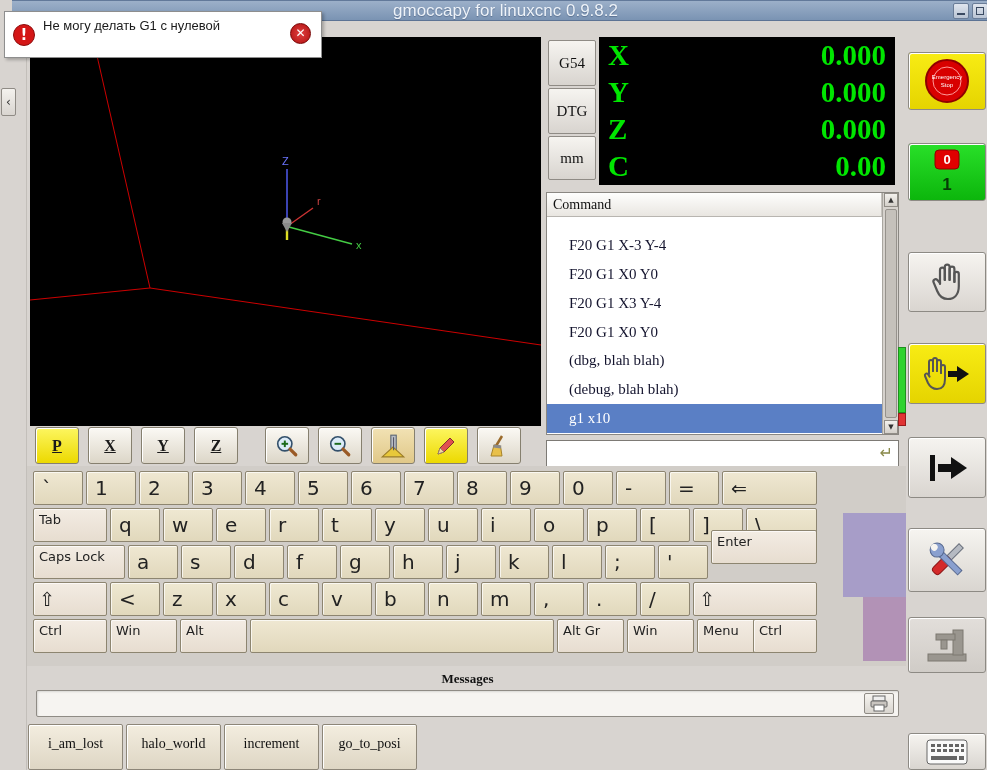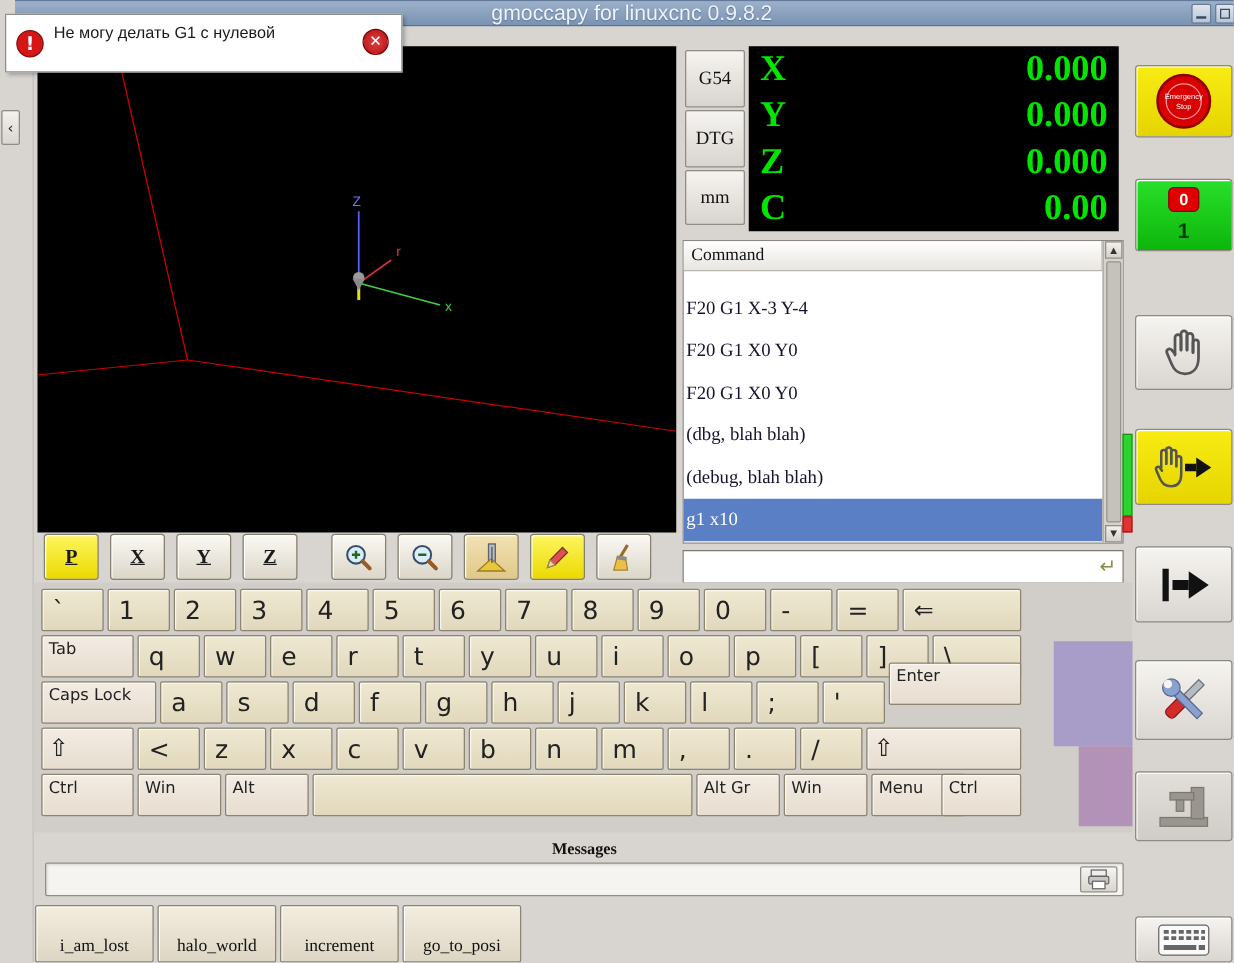--- a/index.html
+++ b/index.html
@@ -55,21 +55,21 @@
     display:flex; flex-direction:column; }
   .dro-row { flex:1; display:flex; align-items:center; justify-content:space-between; padding:0 9px;
     font:bold 29px "Liberation Serif",serif; color:#00e600; }
 
   
   #cmd-panel { position:absolute; left:546px; top:192px; width:353px; height:243px; background:#fff; border:1px solid #8a8782; }
   #cmd-header { position:absolute; left:0; top:0; right:16px; height:24px;
     background:linear-gradient(#fefefd,#e9e6e1); border-bottom:1px solid #b8b5b0; border-right:1px solid #c6c3be;
     font:14px/23px "Liberation Serif",serif; color:#111; padding-left:6px; }
   #cmd-list { position:absolute; left:0; top:38px; right:16px; bottom:1px; display:flex; flex-direction:column; }
-  .cmd-item { flex:1; font:15px "Liberation Serif",serif; color:#14142e; padding-left:2px; display:flex; align-items:center; }
+  .cmd-item { flex:1; font:15px "Liberation Serif",serif; color:#14142e; padding-left:22px; display:flex; align-items:center; }
   .cmd-item.selected { background:#5a7fc5; color:#ffffff; }
   #cmd-scrollbar { position:absolute; right:0; top:0; bottom:0; width:16px; background:#d6d2cd; border-left:1px solid #a9a6a0; }
   .scroll-arrow { position:absolute; left:1px; width:14px; height:14px; background:linear-gradient(#f3f1ed,#d4d0ca);
     border:1px solid #918d87; font:7px/12px "DejaVu Sans",sans-serif; text-align:center; color:#333; }
   #cmd-thumb { position:absolute; left:2px; top:16px; bottom:16px; width:12px; background:#c5c1bb; border:1px solid #96928c; border-radius:2px; }
 
   #cmd-input-wrap { position:absolute; left:546px; top:440px; width:353px; height:27px; background:#fff; border:1px solid #7d7a75; }
   #cmd-input { position:absolute; left:0; top:0; width:330px; height:25px; border:none; outline:none;
     font:15px "Liberation Serif",serif; padding-left:5px; background:transparent; }
   #enter-icon { position:absolute; right:5px; top:2px; font-size:16px; color:#8a8a4a; }
@@ -94,21 +94,21 @@
   #messages-bar { position:absolute; left:36px; top:690px; width:863px; height:27px; background:#f6f4f1;
     border:1px solid #8f8b85; border-radius:2px; box-shadow:inset 1px 1px 2px rgba(0,0,0,.12); }
   #print-btn { position:absolute; right:4px; top:2px; width:30px; height:21px;
     background:linear-gradient(#f6f4f0,#d9d5cf); border:1px solid #8f8b85; border-radius:2px;
     display:flex; align-items:center; justify-content:center; }
 
   
   #macros { position:absolute; left:28px; top:724px; display:flex; gap:3px; }
   .macro { width:95px; height:46px; background:linear-gradient(#f3eddf,#ded6c4); border:1px solid #8d8678;
     border-radius:2px; box-shadow:inset 1px 1px 0 #fff; display:flex; align-items:flex-end; justify-content:center;
-    padding-bottom:3px; font:14px "Liberation Serif",serif; color:#111; }
+    padding-bottom:17px; font:14px "Liberation Serif",serif; color:#111; }
 
   
   .sbtn { position:absolute; left:908px; width:78px; background:linear-gradient(#f6f4f0,#d9d5d0);
     border:1px solid #8d8a84; border-radius:3px; box-shadow:inset 1px 1px 0 #fff;
     display:flex; align-items:center; justify-content:center; }
   #btn-estop { top:52px; height:58px; background:linear-gradient(#f8ec14,#e5d400); }
   #btn-power { top:143px; height:58px; background:linear-gradient(#29e029,#0cb60c); }
   #btn-manual { top:252px; height:60px; }
   #btn-mdi { top:343px; height:61px; background:linear-gradient(#f8ec14,#e5d400); }
   #btn-auto { top:437px; height:61px; }
@@ -230,20 +230,21 @@
       <span>C</span>
       <span>0.00</span>
     </div>
 </div>
 
 <div id="cmd-panel">
   <div id="cmd-header">Command</div>
   <div id="cmd-list">
       <div class="cmd-item">F20 G1 X-3 Y-4</div>
       <div class="cmd-item">F20 G1 X0 Y0</div>
+      <div class="cmd-item">F20 G1 X3 Y-4</div>
       <div class="cmd-item">F20 G1 X0 Y0</div>
       <div class="cmd-item">(dbg, blah blah)</div>
       <div class="cmd-item">(debug, blah blah)</div>
       <div class="cmd-item selected">g1 x10</div>
     </div>
   <div id="cmd-scrollbar">
     <div class="scroll-arrow" style="top:0">▲</div>
     <div id="cmd-thumb"></div>
     <div class="scroll-arrow" style="bottom:0">▼</div>
   </div>

